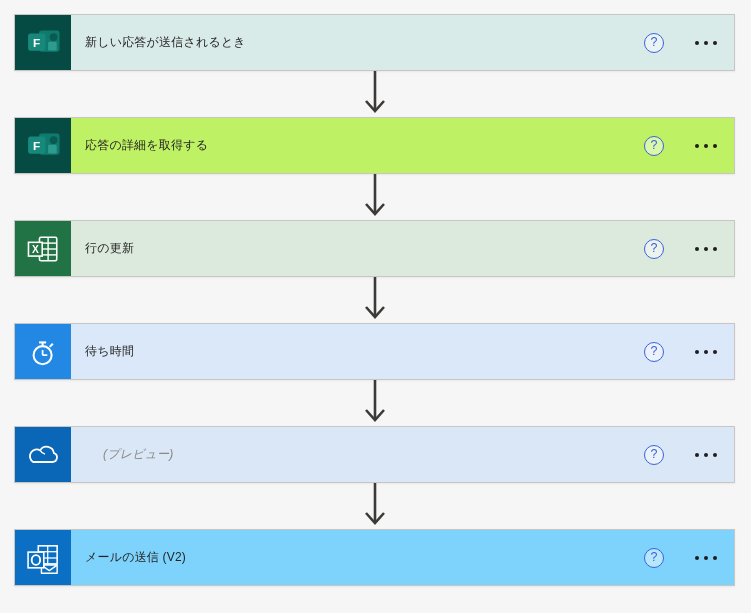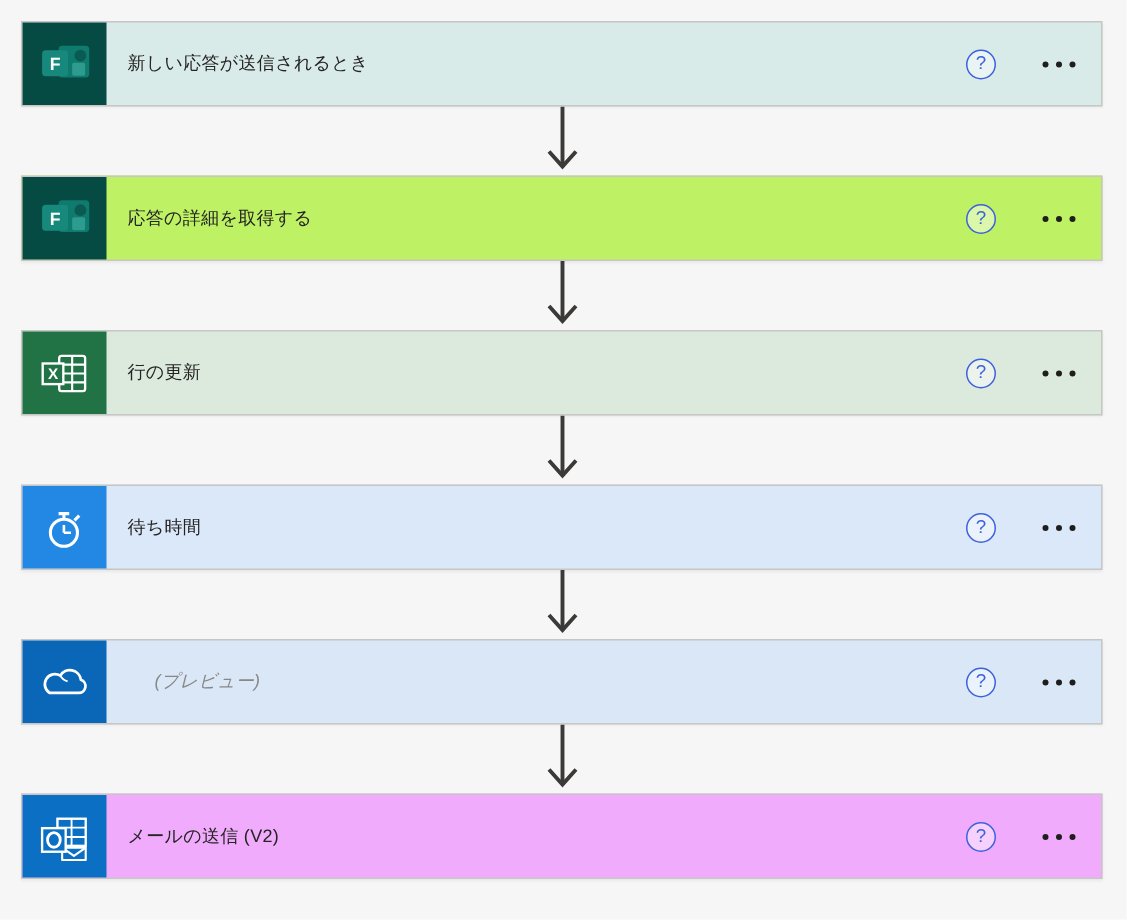--- a/index.html
+++ b/index.html
@@ -211,21 +211,21 @@
         <i></i>
       </div>
   </div>
 
   <div class="gap" style="color: rgb(59, 58, 57);">
     <svg width="40" height="46">
         <use href="#sym-arrow"></use>
       </svg>
   </div>
 
-  <div class="step" style="background-color: #f0abfc; border-color: rgb(200, 198, 196);">
+  <div class="step" style="background-color: #7dd3fc; border-color: rgb(200, 198, 196);">
     <div class="step-icon" style="background-color: rgb(11, 112, 196);">
       <svg width="44" height="44">
           <use href="#sym-outlook"></use>
         </svg>
     </div>
     <div class="step-title" style="color: rgb(37, 36, 35);">
       <span>メールの送信 (V2)</span>
       <span class="suffix" style="color: rgb(138, 136, 134);"></span>
     </div>
     <div class="help" style="border-color: rgb(60, 97, 221); color: rgb(60, 97, 221);">?</div>

